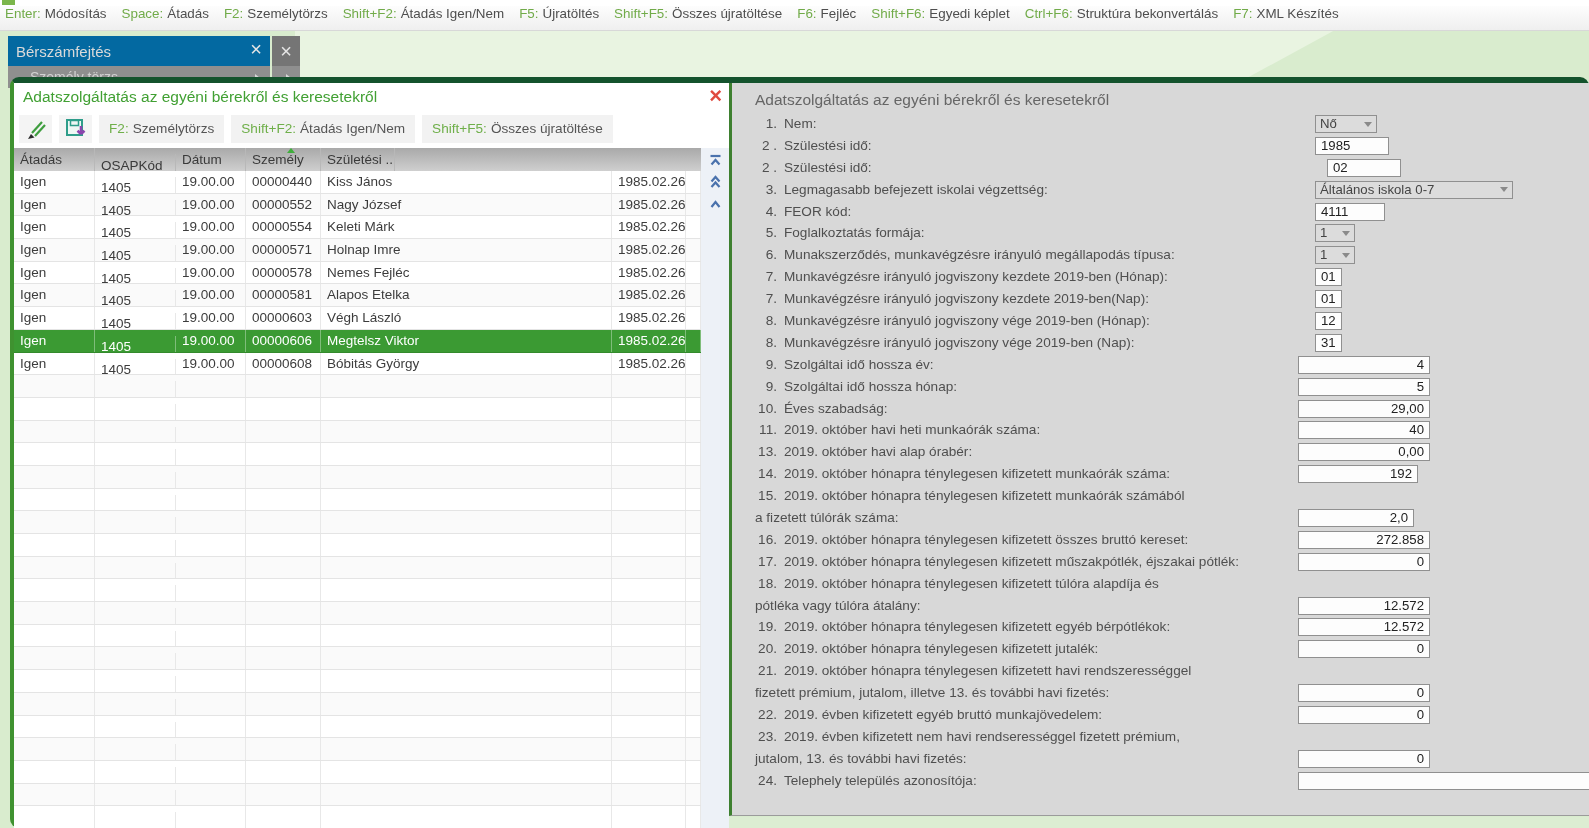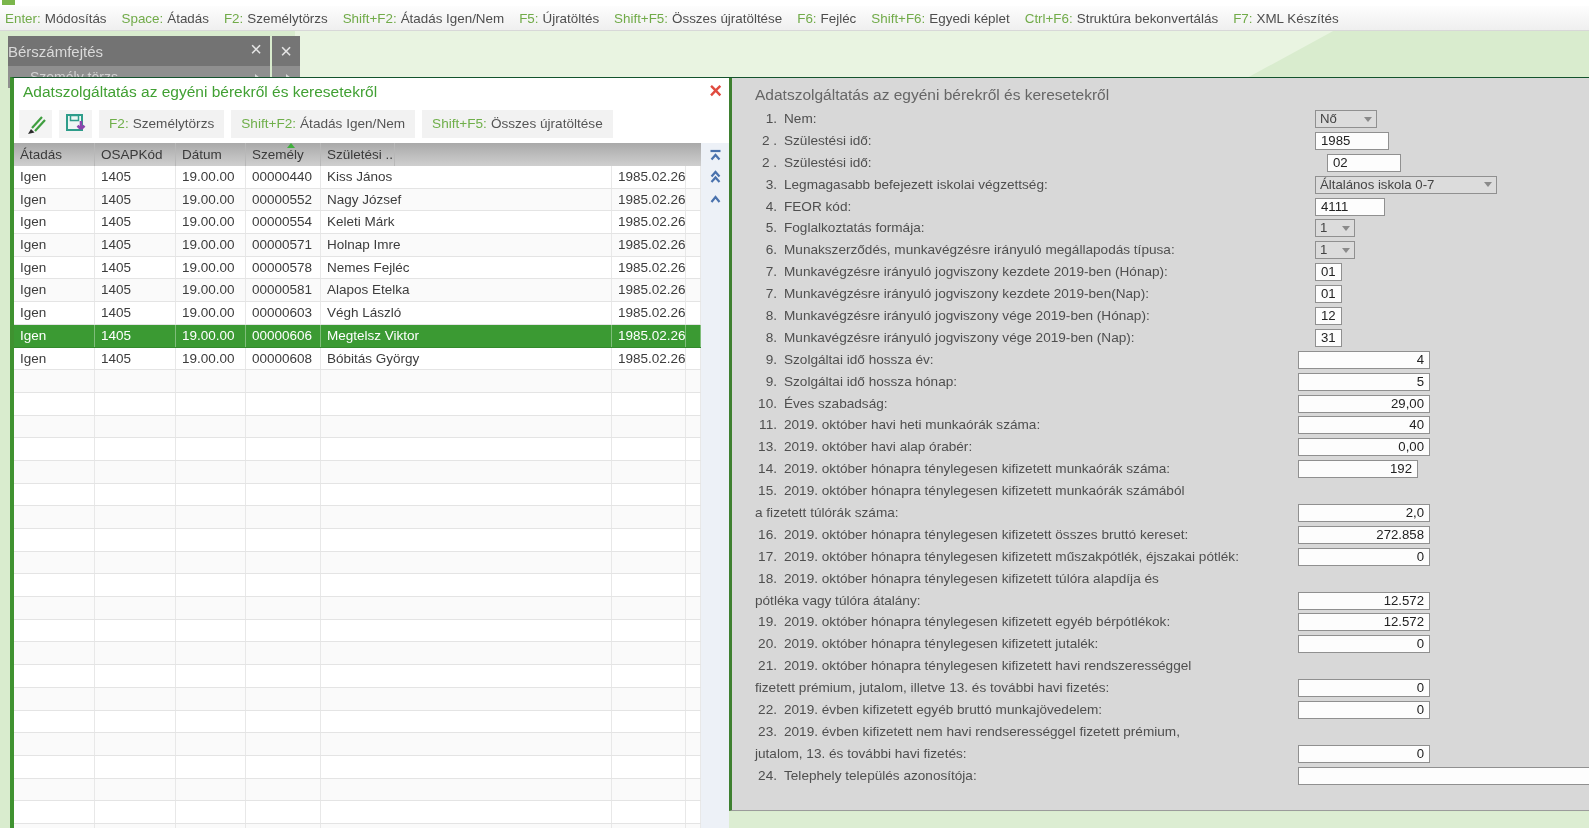--- a/index.html
+++ b/index.html
@@ -10,45 +10,45 @@
   .desktop-light { position:absolute; left:295px; top:30px; width:1040px; height:49px;
     background:#e9f4e1; clip-path:polygon(0 0,100% 0,calc(100% - 90px) 100%,0 100%); }
 
   
   .topstrip { position:absolute; left:0; top:0; right:0; height:6px; background:#ffffff; }
   .topstrip .chip { position:absolute; left:2px; top:0; width:13px; height:5px; background:#7bb64b; }
 
   
   .menubar { position:absolute; left:0; top:6px; right:0; height:25px;
     background:linear-gradient(#fdfdfd,#efefef); border-bottom:1px solid #d8d8d8;
-    display:flex; align-items:center; padding-left:5px; gap:15px; white-space:nowrap;
+    display:flex; padding-left:5px; gap:15px; white-space:nowrap;
     font-size:13.4px; }
   .mitem { color:#4e4e4e; cursor:default; }
   .mkey { color:#71ab49; }
   .mkey::after { content:":"; }
   .mlabel { margin-left:4px; color:#4e4e4e; }
 
   
   .bgw { position:absolute; left:8px; top:36px; width:262px; height:52px; }
-  .bgw-title { height:30px; background:#737373; color:#dadada; font-size:15px;
-    display:flex; align-items:center; padding-left:0; position:relative; }
+  .bgw-title { height:30px; background:#0369a1; color:#dadada; font-size:15px;
+    display:flex; align-items:center; padding-left:8px; position:relative; }
   .bgw-close { position:absolute; right:8px; top:2px; color:#e6e6e6; font-size:20px; }
   .bgw-item { height:22px; background:#8f8f8f; color:#d2d2d2; font-size:14px;
     display:flex; align-items:center; padding-left:22px; position:relative; }
   .tri-right { position:absolute; right:10px; top:8px; width:0; height:0;
     border-left:5px solid #d8d8d8; border-top:4px solid transparent; border-bottom:4px solid transparent; }
   .bgw2 { position:absolute; left:272px; top:36px; width:28px; height:52px; }
   .bgw2 .bgw-title { padding-left:0; justify-content:center; background:#757575; }
   .bgw2 .bgw-close { position:static; }
   .bgw2 .bgw-item { padding-left:0; }
   .bgw2 .tri-right { right:9px; }
 
   
   .dialog { position:absolute; left:10px; top:77px; right:0; bottom:0;
-    border-top:1px solid #14532d; border-left:4px solid #3f9230; }
+    border-top:6px solid #14532d; border-left:4px solid #3f9230;border-radius:9px; }
   .left-pane { position:absolute; left:0; top:0; width:715px; bottom:0; background:#ffffff; }
   .right-pane { position:absolute; left:715px; top:0; right:0; height:733px;
     background:#d8d8d8; border-left:3px solid #3e8030; border-bottom:1px solid #9b9b9b; }
   .bottom-strip { position:absolute; left:715px; top:734px; right:0; bottom:0; background:#dcedd2; }
 
   
   .dlg-header { position:absolute; left:0; top:0; right:0; height:29px; background:#fff; }
   .dlg-title { position:absolute; left:9px; top:5px; color:#41a033; font-size:15.5px; }
   .dlg-close { position:absolute; right:7px; top:0px; color:#e04b3f; font-size:22px; font-weight:bold; cursor:pointer; }
 
@@ -58,21 +58,21 @@
   .icon-btn { width:33px; height:28px; background:#f4f4f4; display:flex; align-items:center; justify-content:center; cursor:pointer; }
   .tool-btn { height:28px; line-height:28px; background:#f2f2f2; padding:0 10px; font-size:13.6px; cursor:pointer; white-space:nowrap; }
   .tkey { color:#6faf4a; }
   .tkey::after { content:":"; }
   .tlabel { margin-left:4px; color:#555; }
 
   
   .tbl-header { position:absolute; left:0; top:65px; right:28px; height:23px; display:flex;
     background:linear-gradient(#a9a9a9,#cfcfcf); color:#3a3a3a; font-size:13.5px; }
   .hc { line-height:23px; padding-left:6px; border-right:1px solid #b8b8b8; overflow:hidden; white-space:nowrap; position:relative; }
-  .c0{width:81px;} .c1{width:81px;} .c2{width:70px;} .c3{width:75px;} .c4{width:291px;} .c5{width:74px;text-align:right;} .c6{flex:1;border-right:none;}
+  .c0{width:81px;} .c1{width:81px;margin-top:6px;} .c2{width:70px;} .c3{width:75px;} .c4{width:291px;} .c5{width:74px;text-align:right;} .c6{flex:1;border-right:none;}
   .sort-up { position:absolute; top:0px; left:41px; width:0; height:0;
     border-bottom:5px solid #3fae3c; border-left:4px solid transparent; border-right:4px solid transparent; }
   .tbl-body { position:absolute; left:0; top:88px; right:28px; bottom:0; overflow:hidden; font-size:13.5px; color:#3c3c3c; }
   .trow { display:flex; height:22.7px; line-height:22.5px; border-bottom:1px solid #e4e4e4; background:#fff; cursor:pointer; }
   .tbl-body div.trow:nth-of-type(even) { background:#fafafa; }
   .tc { padding-left:6px; border-right:1px solid #e8e8e8; overflow:hidden; white-space:nowrap; }
   .trow.selected { background:#3b9a33 !important; color:#fff; border-bottom-color:#338a2c; }
   .trow.selected .tc { border-right-color:rgba(255,255,255,.35); }
 
   
@@ -511,21 +511,21 @@
 
   <div class="right-pane">
     <span class="form-title">Adatszolgáltatás az egyéni bérekről és keresetekről</span>
     <div class="form-rows" id="form-rows">
         <div class="frow"><span class="fnum">1.</span><span class="flab">Nem:</span><span class="sel" style="width: 62px;">
             <span class="selv">Nő</span>
             <span class="arr"></span>
           </span></div>
         <div class="frow"><span class="fnum">2 .</span><span class="flab">Szülestési idő:</span><span class="inp" style="width: 74px;">1985</span></div>
         <div class="frow"><span class="fnum">2 .</span><span class="flab">Szülestési idő:</span><span class="inp" style="width: 74px; margin-left: 12px;">02</span></div>
-        <div class="frow"><span class="fnum">3.</span><span class="flab">Legmagasabb befejezett iskolai végzettség:</span><span class="sel" style="width: 182px;">
+        <div class="frow"><span class="fnum">3.</span><span class="flab">Legmagasabb befejezett iskolai végzettség:</span><span class="sel" style="width: 198px;">
             <span class="selv">Általános iskola 0-7</span>
             <span class="arr"></span>
           </span></div>
         <div class="frow"><span class="fnum">4.</span><span class="flab">FEOR kód:</span><span class="inp" style="width: 70px;">4111</span></div>
         <div class="frow"><span class="fnum">5.</span><span class="flab">Foglalkoztatás formája:</span><span class="sel" style="width: 40px;">
             <span class="selv">1</span>
             <span class="arr"></span>
           </span></div>
         <div class="frow"><span class="fnum">6.</span><span class="flab">Munakszerződés, munkavégzésre irányuló megállapodás típusa:</span><span class="sel" style="width: 40px;">
             <span class="selv">1</span>
@@ -535,21 +535,21 @@
         <div class="frow"><span class="fnum">7.</span><span class="flab">Munkavégzésre irányuló jogviszony kezdete 2019-ben(Nap):</span><span class="inp" style="width: 27px;">01</span></div>
         <div class="frow"><span class="fnum">8.</span><span class="flab">Munkavégzésre irányuló jogviszony vége 2019-ben (Hónap):</span><span class="inp" style="width: 27px;">12</span></div>
         <div class="frow"><span class="fnum">8.</span><span class="flab">Munkavégzésre irányuló jogviszony vége 2019-ben (Nap):</span><span class="inp" style="width: 27px;">31</span></div>
         <div class="frow"><span class="fnum">9.</span><span class="flab">Szolgáltai idő hossza év:</span><span class="inp right" style="width: 132px;">4</span></div>
         <div class="frow"><span class="fnum">9.</span><span class="flab">Szolgáltai idő hossza hónap:</span><span class="inp right" style="width: 132px;">5</span></div>
         <div class="frow"><span class="fnum">10.</span><span class="flab">Éves szabadság:</span><span class="inp right" style="width: 132px;">29,00</span></div>
         <div class="frow"><span class="fnum">11.</span><span class="flab">2019. október havi heti munkaórák száma:</span><span class="inp right" style="width: 132px; padding-left: 6px;">40</span></div>
         <div class="frow"><span class="fnum">13.</span><span class="flab">2019. október havi alap órabér:</span><span class="inp right" style="width: 132px;">0,00</span></div>
         <div class="frow"><span class="fnum">14.</span><span class="flab">2019. október hónapra ténylegesen kifizetett munkaórák száma:</span><span class="inp right" style="width: 120px;">192</span></div>
         <div class="frow"><span class="fnum">15.</span><span class="flab">2019. október hónapra ténylegesen kifizetett munkaórák számából</span></div>
-        <div class="frow"><span class="flab">a fizetett túlórák száma:</span><span class="inp right" style="width: 132px;">2,0</span></div>
+        <div class="frow"><span class="flab">a fizetett túlórák száma:</span><span class="inp right" style="width: 116px;">2,0</span></div>
         <div class="frow"><span class="fnum">16.</span><span class="flab">2019. október hónapra ténylegesen kifizetett összes bruttó kereset:</span><span class="inp right" style="width: 132px;">272.858</span></div>
         <div class="frow"><span class="fnum">17.</span><span class="flab">2019. október hónapra ténylegesen kifizetett műszakpótlék, éjszakai pótlék:</span><span class="inp right" style="width: 132px;">0</span></div>
         <div class="frow"><span class="fnum">18.</span><span class="flab">2019. október hónapra ténylegesen kifizetett túlóra alapdíja és</span></div>
         <div class="frow"><span class="flab">pótléka vagy túlóra átalány:</span><span class="inp right" style="width: 132px;">12.572</span></div>
         <div class="frow"><span class="fnum">19.</span><span class="flab">2019. október hónapra ténylegesen kifizetett egyéb bérpótlékok:</span><span class="inp right" style="width: 132px;">12.572</span></div>
         <div class="frow"><span class="fnum">20.</span><span class="flab">2019. október hónapra ténylegesen kifizetett jutalék:</span><span class="inp right" style="width: 132px;">0</span></div>
         <div class="frow"><span class="fnum">21.</span><span class="flab">2019. október hónapra ténylegesen kifizetett havi rendszerességgel</span></div>
         <div class="frow"><span class="flab">fizetett prémium, jutalom, illetve 13. és további havi fizetés:</span><span class="inp right" style="width: 132px;">0</span></div>
         <div class="frow"><span class="fnum">22.</span><span class="flab">2019. évben kifizetett egyéb bruttó munkajövedelem:</span><span class="inp right" style="width: 132px;">0</span></div>
         <div class="frow"><span class="fnum">23.</span><span class="flab">2019. évben kifizetett nem havi rendserességgel fizetett prémium,</span></div>

